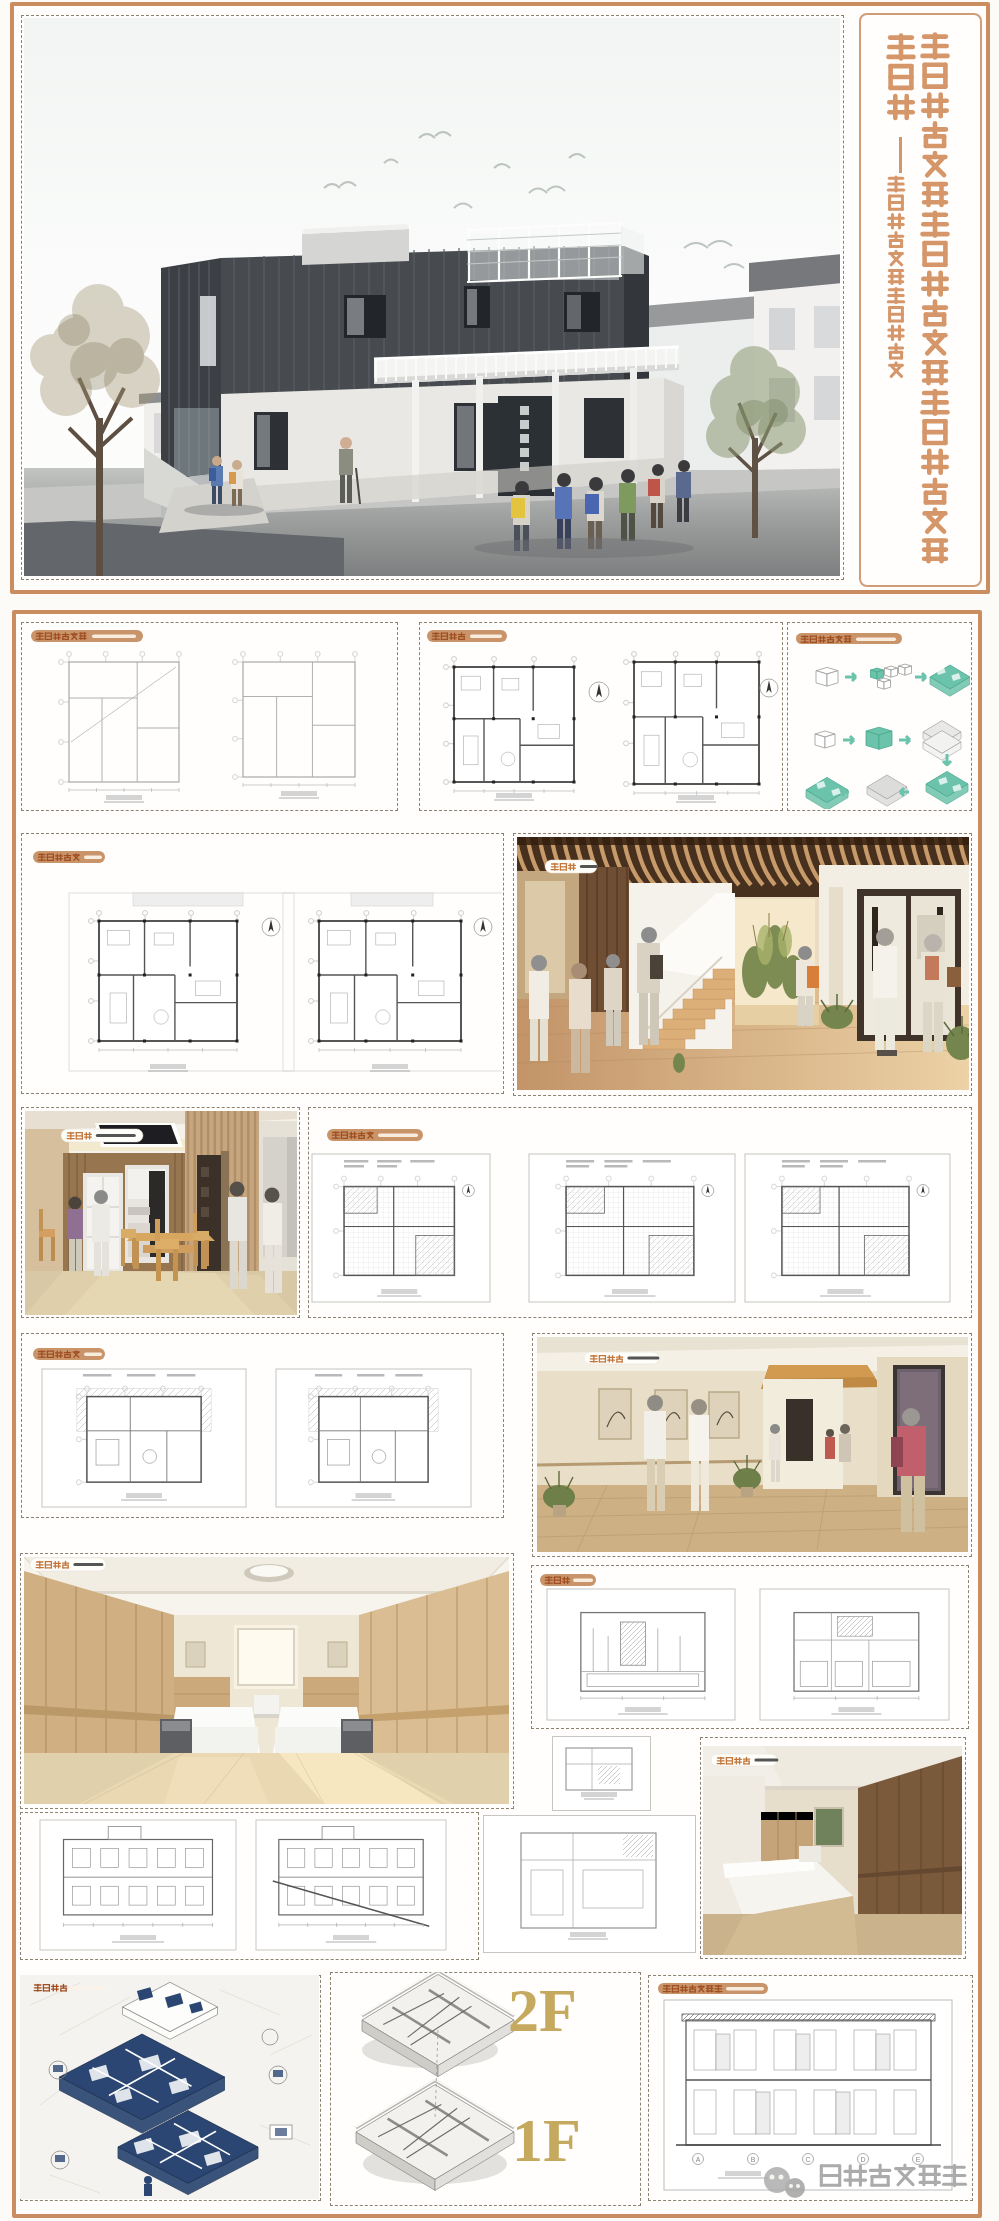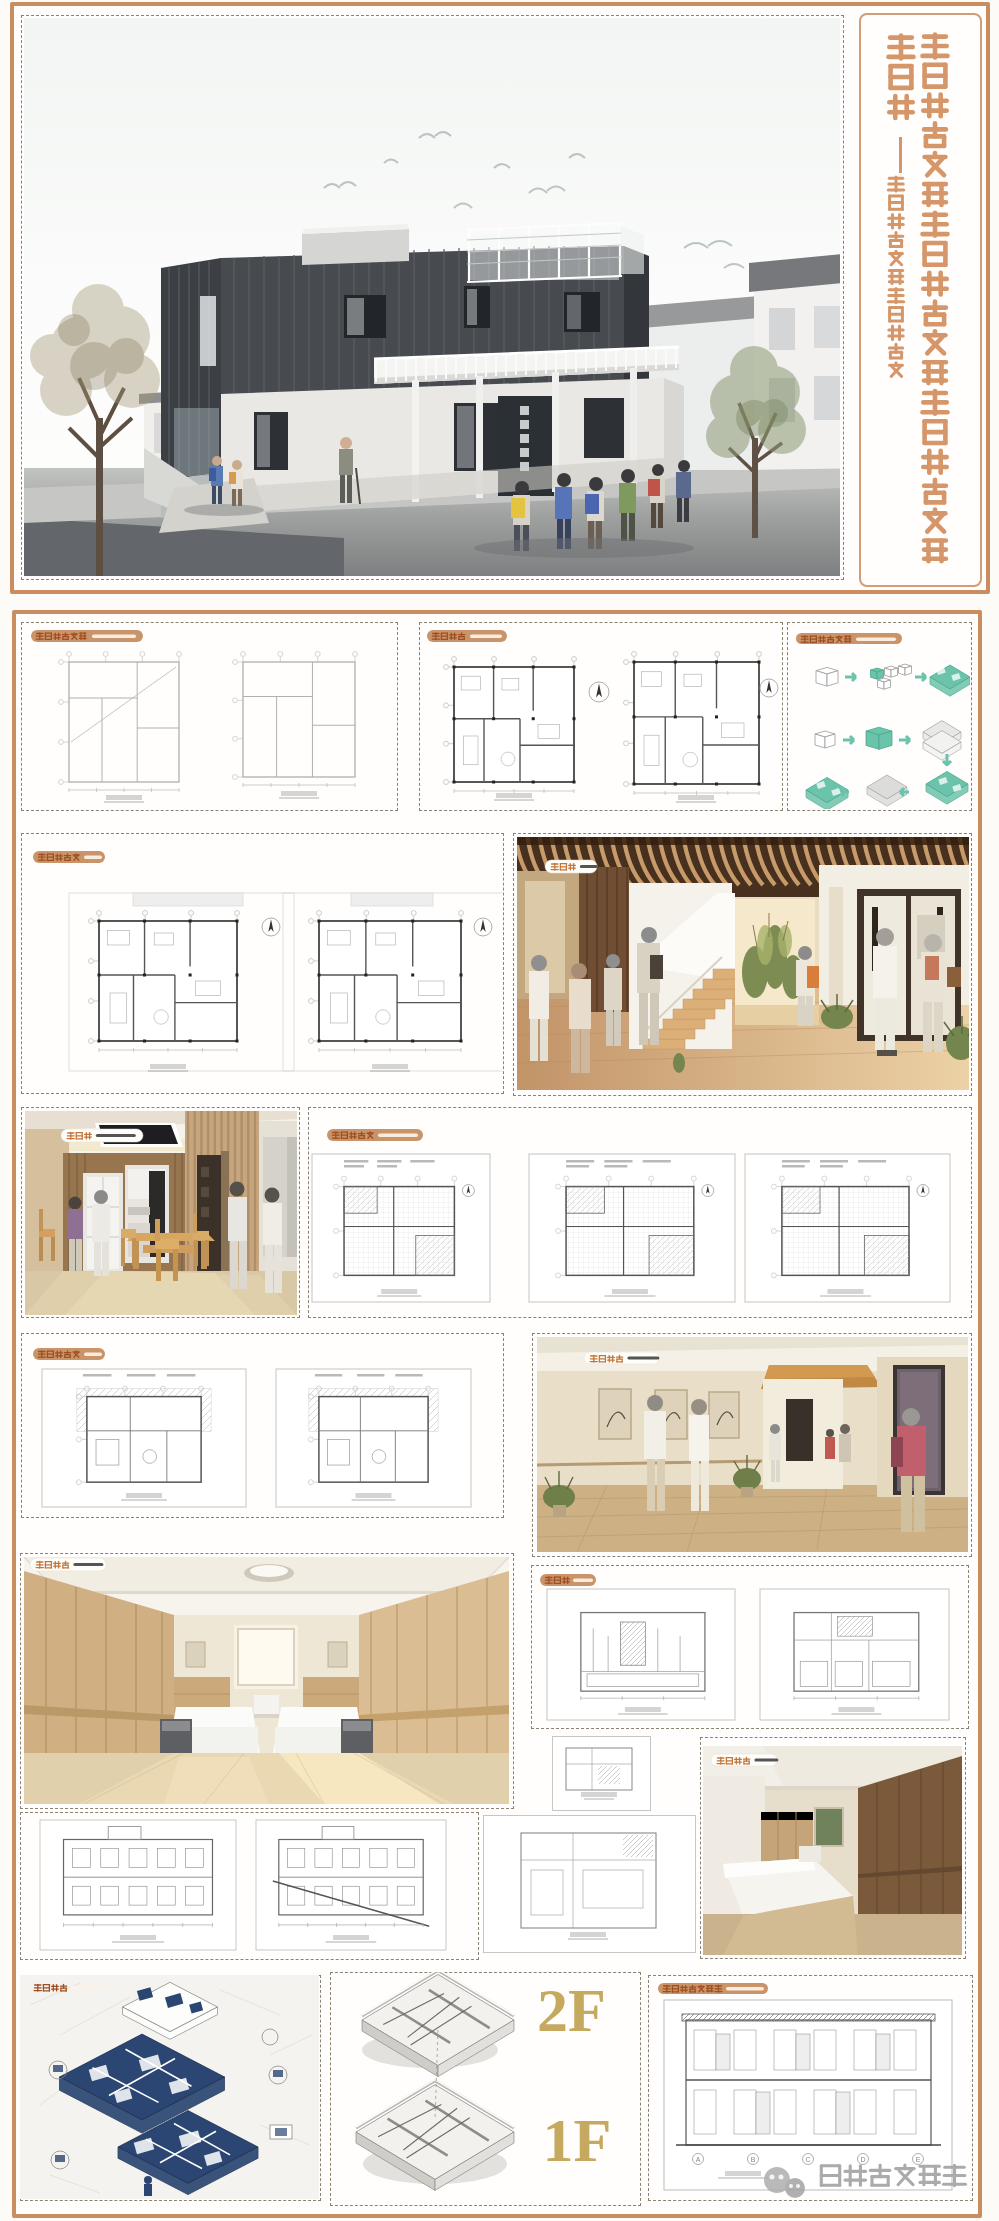--- a/index.html
+++ b/index.html
@@ -1686,22 +1686,22 @@
           <line x1="127.12" y1="136.3" x2="73.4" y2="178.012"></line>
           <line x1="48.120000000000005" y1="164.74" x2="111.32" y2="132.508"></line>
           <line x1="76.56" y1="186.07" x2="139.76" y2="145.78"></line>
         </g>
         <g stroke="#fdfdfc" stroke-width="1.6" fill="none">
           <line x1="26.0" y1="155" x2="105" y2="107.6"></line>
           <line x1="105" y1="107.6" x2="184.0" y2="155"></line>
         </g>
         <line x1="108" y1="58" x2="105" y2="148" stroke="#999" stroke-width="0.8" stroke-dasharray="3 3"></line>
       </svg></div>
-    <div class="abs" style="left:537px;top:1975px;width:130px;height:70px;font-family:'Liberation Serif',serif;font-weight:bold;font-size:62px;color:#c5a95f;">2F</div>
-    <div class="abs" style="left:512px;top:2105px;width:130px;height:70px;font-family:'Liberation Serif',serif;font-weight:bold;font-size:62px;color:#c5a95f;text-align:center;">1F</div>
+    <div class="abs" style="left:508px;top:1975px;width:130px;height:70px;font-family:'Liberation Serif',serif;font-weight:bold;font-size:62px;color:#c5a95f;">2F</div>
+    <div class="abs" style="left:512px;top:2105px;width:130px;height:70px;font-family:'Liberation Serif',serif;font-weight:bold;font-size:62px;color:#c5a95f;">1F</div>
 
 <div class="panel" style="left:648px;top:1975px;width:323px;height:224px;"></div>
 
 <div class="pill" style="left:658px;top:1983px;width:110px;height:11px;"></div>
 <div class="abs" style="left:648px;top:1975px;width:323px;height:224px;"><svg width="323" height="224" viewBox="0 0 323 224">
         <defs>
           <pattern id="shatch" width="5" height="5" patternUnits="userSpaceOnUse">
             <path d="M0 5 L5 0" stroke="#666" stroke-width="0.7"></path>
           </pattern>
         </defs>

